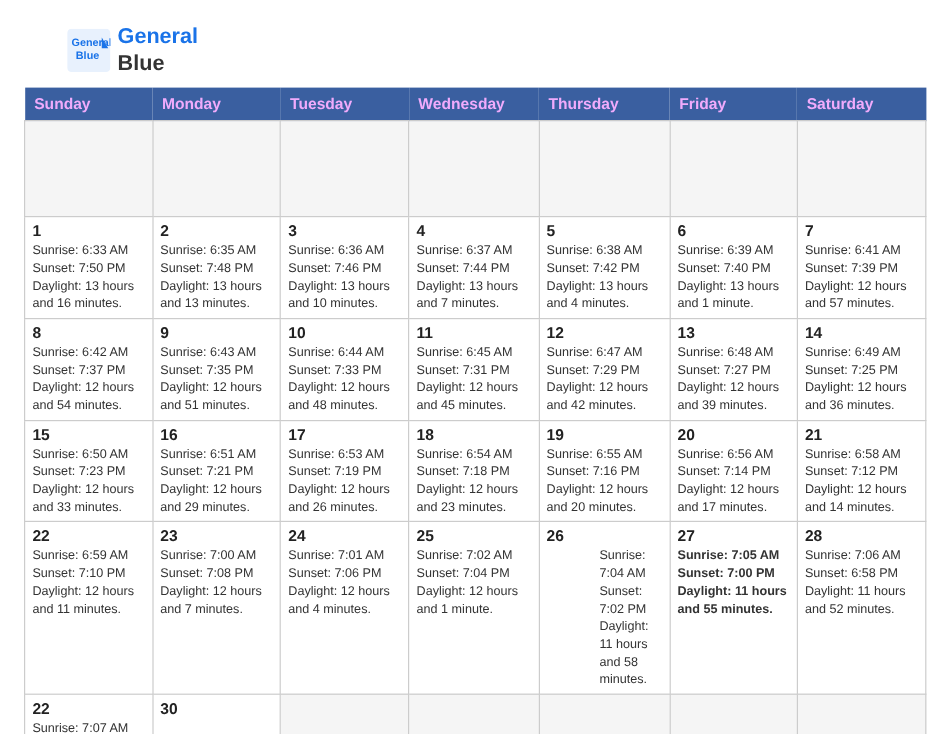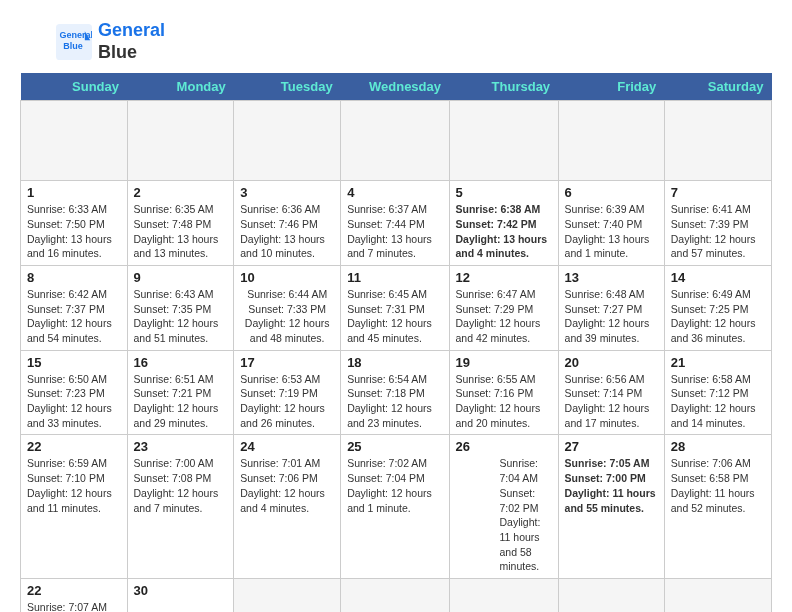--- a/index.html
+++ b/index.html
@@ -47,22 +47,22 @@
       font-size: 14px;
       color: #555;
     }
     .calendar {
       width: 100%;
       border-collapse: collapse;
       font-size: 11px;
     }
     .calendar th {
       background: #3a5fa0;
-      color: #5eead4;
-      text-align: right;
+      color: #f0abfc;
+      text-align: left;
       padding: 6px 8px;
       font-size: 13px;
       font-weight: bold;
     }
     .calendar td {
       border: 1px solid #ccc;
       vertical-align: top;
       padding: 4px 6px;
       width: 110px;
       height: 80px;
@@ -153,21 +153,21 @@
         </td>
         <td>
           <span class="day-num">4</span>
           <div class="day-info" style="white-space: pre-line;">Sunrise: 6:37 AM
 Sunset: 7:44 PM
 Daylight: 13 hours
 and 7 minutes.</div>
         </td>
         <td>
           <span class="day-num">5</span>
-          <div class="day-info" style="white-space: pre-line; font-weight: bold;">Sunrise: 6:38 AM
+          <div class="day-info" style="white-space: pre-line;">Sunrise: 6:38 AM
 Sunset: 7:42 PM
 Daylight: 13 hours
 and 4 minutes.</div>
         </td>
         <td>
           <span class="day-num">6</span>
           <div class="day-info" style="white-space: pre-line;">Sunrise: 6:39 AM
 Sunset: 7:40 PM
 Daylight: 13 hours
 and 1 minute.</div>
@@ -190,21 +190,21 @@
         </td>
         <td>
           <span class="day-num">9</span>
           <div class="day-info" style="white-space: pre-line;">Sunrise: 6:43 AM
 Sunset: 7:35 PM
 Daylight: 12 hours
 and 51 minutes.</div>
         </td>
         <td>
           <span class="day-num">10</span>
-          <div class="day-info" style="white-space: pre-line; text-align: center;">Sunrise: 6:44 AM
+          <div class="day-info" style="white-space: pre-line;">Sunrise: 6:44 AM
 Sunset: 7:33 PM
 Daylight: 12 hours
 and 48 minutes.</div>
         </td>
         <td>
           <span class="day-num">11</span>
           <div class="day-info" style="white-space: pre-line;">Sunrise: 6:45 AM
 Sunset: 7:31 PM
 Daylight: 12 hours
 and 45 minutes.</div>

